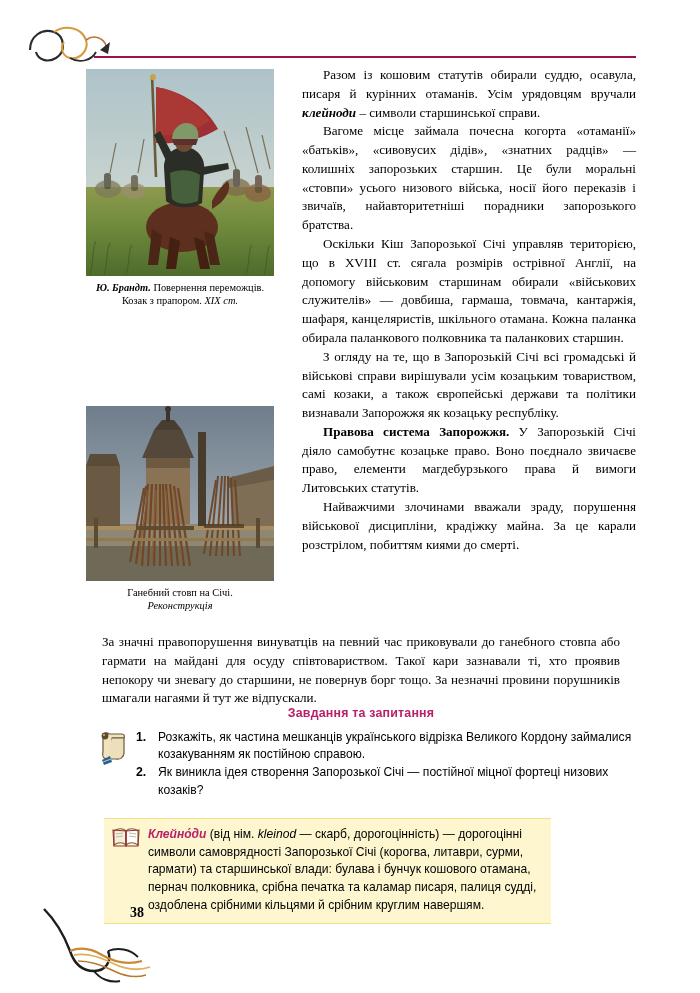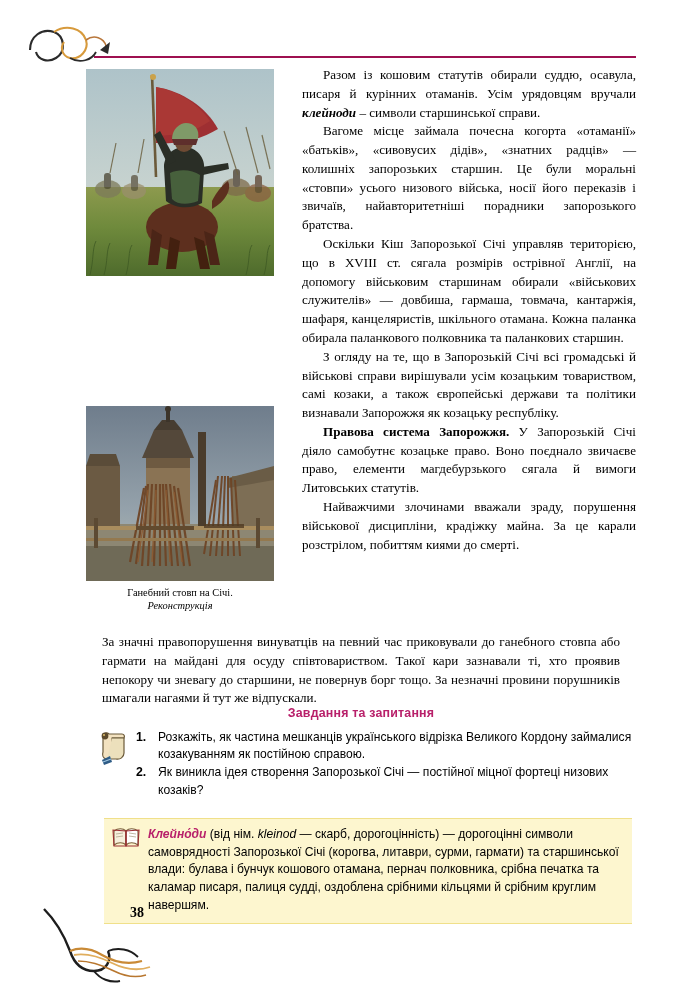--- a/index.html
+++ b/index.html
@@ -158,21 +158,21 @@
     font-weight: bold;
     font-size: 12.3px;
   }
   .task-text { flex: 1 1 auto; }
 
   
   .defbox {
     position: absolute;
     left: 104px;
     top: 818px;
-    width: 528px;
+    width: 447px;
     background: #fdf6cf;
     border-top: 1px solid #f0e08a;
     border-bottom: 1px solid #f0e08a;
     padding: 7px 8px 9px 8px;
     box-sizing: border-box;
     font-family: "Liberation Sans", "DejaVu Sans", sans-serif;
     font-size: 12.1px;
     line-height: 1.46;
   }
   .defbox-inner {
@@ -295,20 +295,23 @@
       <path d="M86 70 L112 70 L110 76 L88 76 Z" fill="#5e2f2c"></path>
 
       <g stroke="#3f5a24" stroke-width="1" opacity="0.8">
         <path d="M4 206 C8 190 6 180 10 172" fill="none"></path>
         <path d="M18 206 C22 192 20 182 24 174" fill="none"></path>
         <path d="M40 206 C44 192 42 182 46 176" fill="none"></path>
         <path d="M160 206 C164 192 162 182 166 176" fill="none"></path>
         <path d="M178 206 C182 192 180 182 184 176" fill="none"></path>
       </g>
     </svg>
+    <figcaption class="fig-caption">
+      <b>Ю. Брандт.</b><span> Повернення переможців. Козак з прапором. </span><i>XIX ст.</i>
+    </figcaption>
   </figure>
 
   <figure class="figure figure-2" style="margin:0;">
     <svg class="fig-img fig-2-img" viewBox="0 0 188 175" preserveAspectRatio="none" role="img">
       <defs>
         <linearGradient id="sky2" x1="0" y1="0" x2="0" y2="1">
           <stop offset="0%" stop-color="#6f7d8c"></stop>
           <stop offset="60%" stop-color="#95a2ab"></stop>
           <stop offset="100%" stop-color="#b9bfb2"></stop>
         </linearGradient>
@@ -378,21 +381,21 @@
   </figure>
 
   <div class="col-right">
     <p>
       <span>Разом із кошовим статутів обирали суддю, осавула, писаря й курінних отаманів. Усім урядовцям вручали </span><em class="term">клейноди</em><span> – символи старшинської справи.</span>
     </p>
     <p>Вагоме місце займала почесна когорта «отаманії» «батьків», «сивовусих дідів», «знатних радців» — колишніх запорозьких старшин. Це були моральні «стовпи» усього низового війська, носії його переказів і звичаїв, найавторитетніші порадники запорозького братства.</p>
     <p>Оскільки Кіш Запорозької Січі управляв територією, що в XVIII ст. сягала розмірів острівної Англії, на допомогу військовим старшинам обирали «військових служителів» — довбиша, гармаша, товмача, кантаржія, шафаря, канцеляристів, шкільного отамана. Кожна паланка обирала паланкового полковника та паланкових старшин.</p>
     <p>З огляду на те, що в Запорозькій Січі всі громадські й військові справи вирішували усім козацьким товариством, самі козаки, а також європейські держави та політики визнавали Запорожжя як козацьку республіку.</p>
     <p>
-      <strong class="subhead">Правова система Запорожжя.</strong><span> У Запорозькій Січі діяло самобутнє козацьке право. Воно поєднало звичаєве право, елементи магдебурзького сягала й вимоги Литовських статутів.</span>
+      <strong class="subhead">Правова система Запорожжя.</strong><span> У Запорозькій Січі діяло самобутнє козацьке право. Воно поєднало звичаєве право, елементи магдебурзького права й вимоги Литовських статутів.</span>
     </p>
     <p>Найважчими злочинами вважали зраду, порушення військової дисципліни, крадіжку майна. За це карали розстрілом, побиттям киями до смерті.</p>
   </div>
 
   <div class="full-width">
     <p>За значні  правопорушення винуватців на певний час приковували до ганебного стовпа або гармати на майдані для осуду співтовариством. Такої кари зазнавали ті, хто проявив непокору чи зневагу до старшини, не повернув борг тощо. За незначні провини порушників шмагали нагаями й тут же відпускали.</p>
   </div>
 
   <section class="tasks">
     <div class="tasks-title">Завдання та запитання</div>

